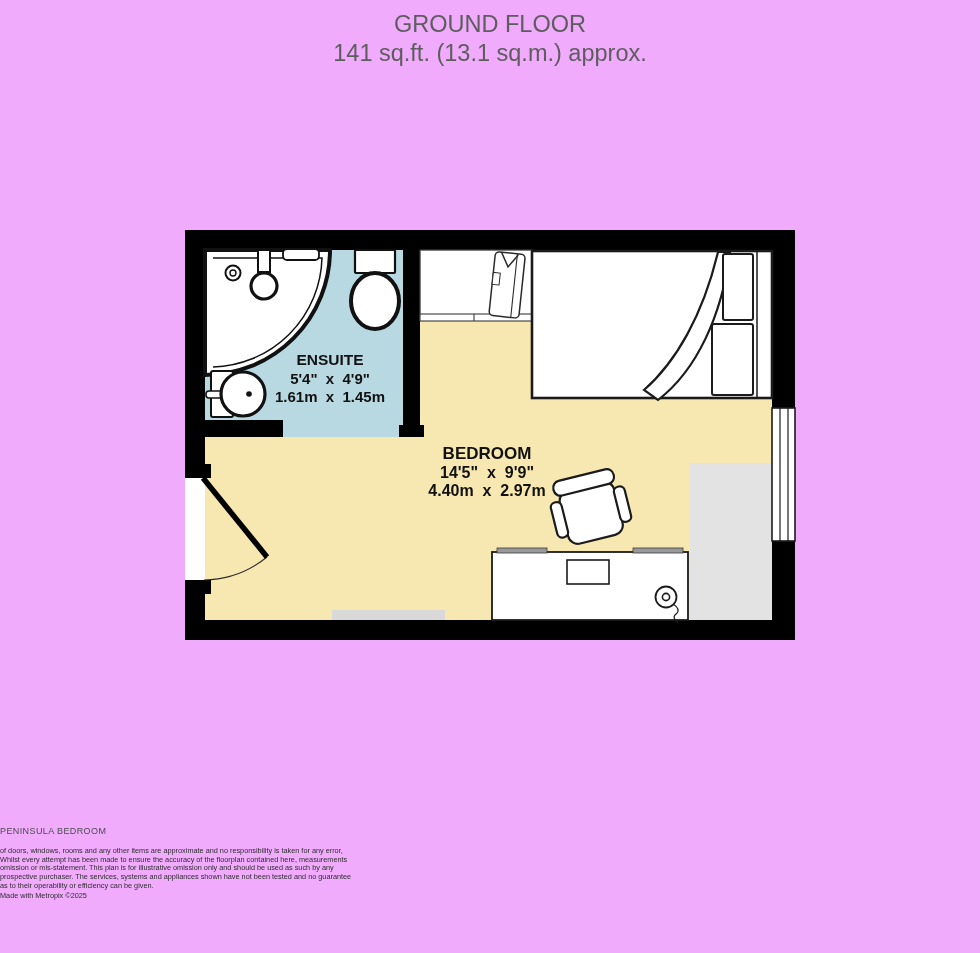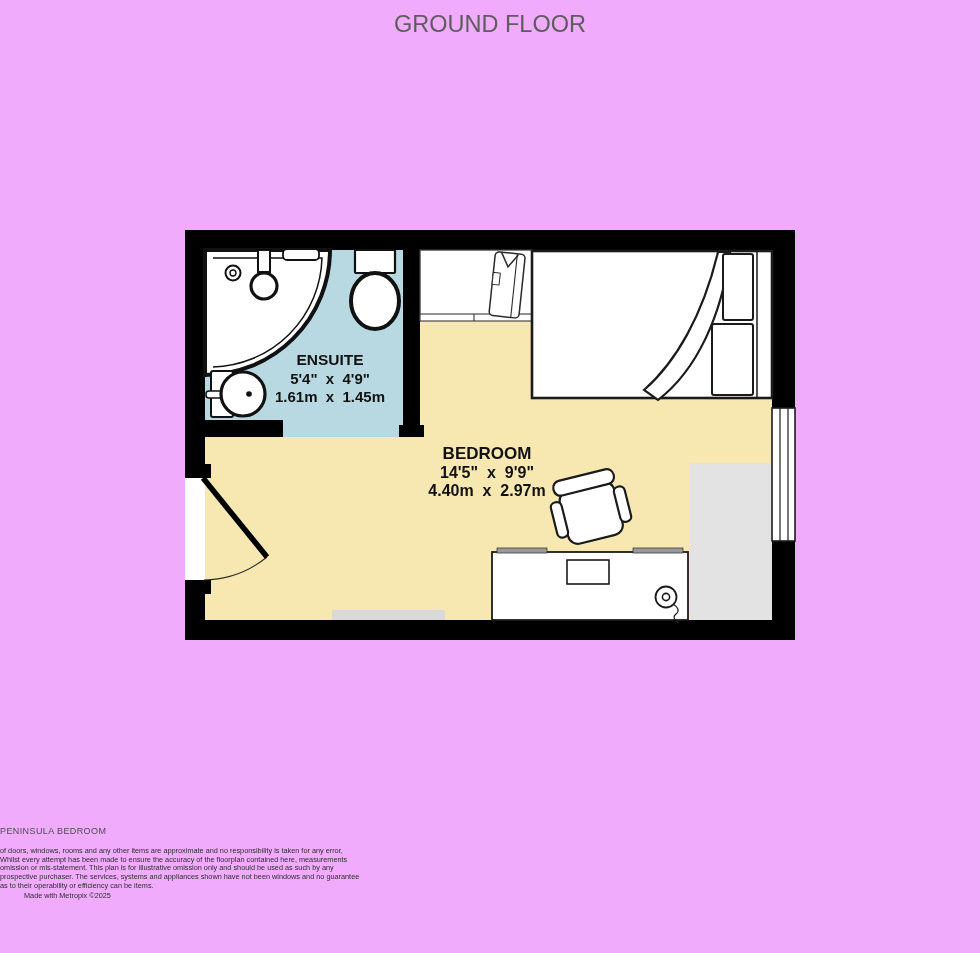--- a/index.html
+++ b/index.html
@@ -7,29 +7,30 @@
         font-family:"Liberation Sans", sans-serif;}
   .plan-header{position:absolute;top:10px;left:0;width:100%;text-align:center;
         color:#5d5d5d;font-size:23.5px;line-height:29px;font-weight:400;}
   .plan-svg{position:absolute;left:0;top:0;width:980px;height:953px;}
   .room-name{font-family:"Liberation Sans",sans-serif;font-weight:700;fill:#111;}
   .room-dims{font-family:"Liberation Sans",sans-serif;font-weight:700;fill:#111;}
   .plan-footer{position:absolute;top:826px;left:0;width:100%;text-align:left;color:#2e2e2e;}
   .property-name{font-size:9px;color:#4c4c4c;letter-spacing:.4px;margin-bottom:11px;}
   .total-area{font-size:10.5px;color:#3a3a3a;margin-bottom:6px;}
   .disclaimer-line{font-size:7.3px;line-height:8.7px;color:#2e2e2e;}
-  .credit{font-size:7.3px;line-height:8.7px;color:#2e2e2e;margin-top:1px;padding-left:24px;}
+  .credit{font-size:7.3px;line-height:8.7px;color:#2e2e2e;margin-top:1px;}
 </style>
 </head>
 <body>
 
 <div class="page">
 
   <div class="plan-header">
     <div>GROUND FLOOR</div>
+    <div>141 sq.ft. (13.1 sq.m.) approx.</div>
   </div>
 
   <svg class="plan-svg" viewBox="0 0 980 953" xmlns="http://www.w3.org/2000/svg">
 
     <rect x="203" y="248" width="574" height="374" fill="#f7e7b0"></rect>
     <rect x="203" y="248" width="200" height="189" fill="#b8d9e2"></rect>
     <rect x="690" y="463" width="82" height="157" fill="#e3e3e3"></rect>
     <rect x="332" y="610" width="113" height="10" fill="#d9d9d9"></rect>
 
     <g fill="#000000">
@@ -124,18 +125,18 @@
     <text class="room-name" x="487" y="459" font-size="17" text-anchor="middle" xml:space="preserve" style="white-space:pre">BEDROOM</text>
     <text class="room-dims" x="487" y="478" font-size="16" text-anchor="middle" xml:space="preserve" style="white-space:pre">14'5"  x  9'9"</text>
     <text class="room-dims" x="487" y="496" font-size="16" text-anchor="middle" xml:space="preserve" style="white-space:pre">4.40m  x  2.97m</text>
   </svg>
 
   <div class="plan-footer">
     <div class="property-name">PENINSULA BEDROOM</div>
     <div class="disclaimer-line">of doors, windows, rooms and any other items are approximate and no responsibility is taken for any error,</div>
     <div class="disclaimer-line">Whilst every attempt has been made to ensure the accuracy of the floorplan contained here, measurements</div>
     <div class="disclaimer-line">omission or mis-statement. This plan is for illustrative omission only and should be used as such by any</div>
-    <div class="disclaimer-line">prospective purchaser. The services, systems and appliances shown have not been windows and no guarantee</div>
-    <div class="disclaimer-line">as to their operability or efficiency can be items.</div>
+    <div class="disclaimer-line">prospective purchaser. The services, systems and appliances shown have not been tested and no guarantee</div>
+    <div class="disclaimer-line">as to their operability or efficiency can be given.</div>
     <div class="credit">Made with Metropix ©2025</div>
   </div>
 
 </div>
 
 </body></html>

